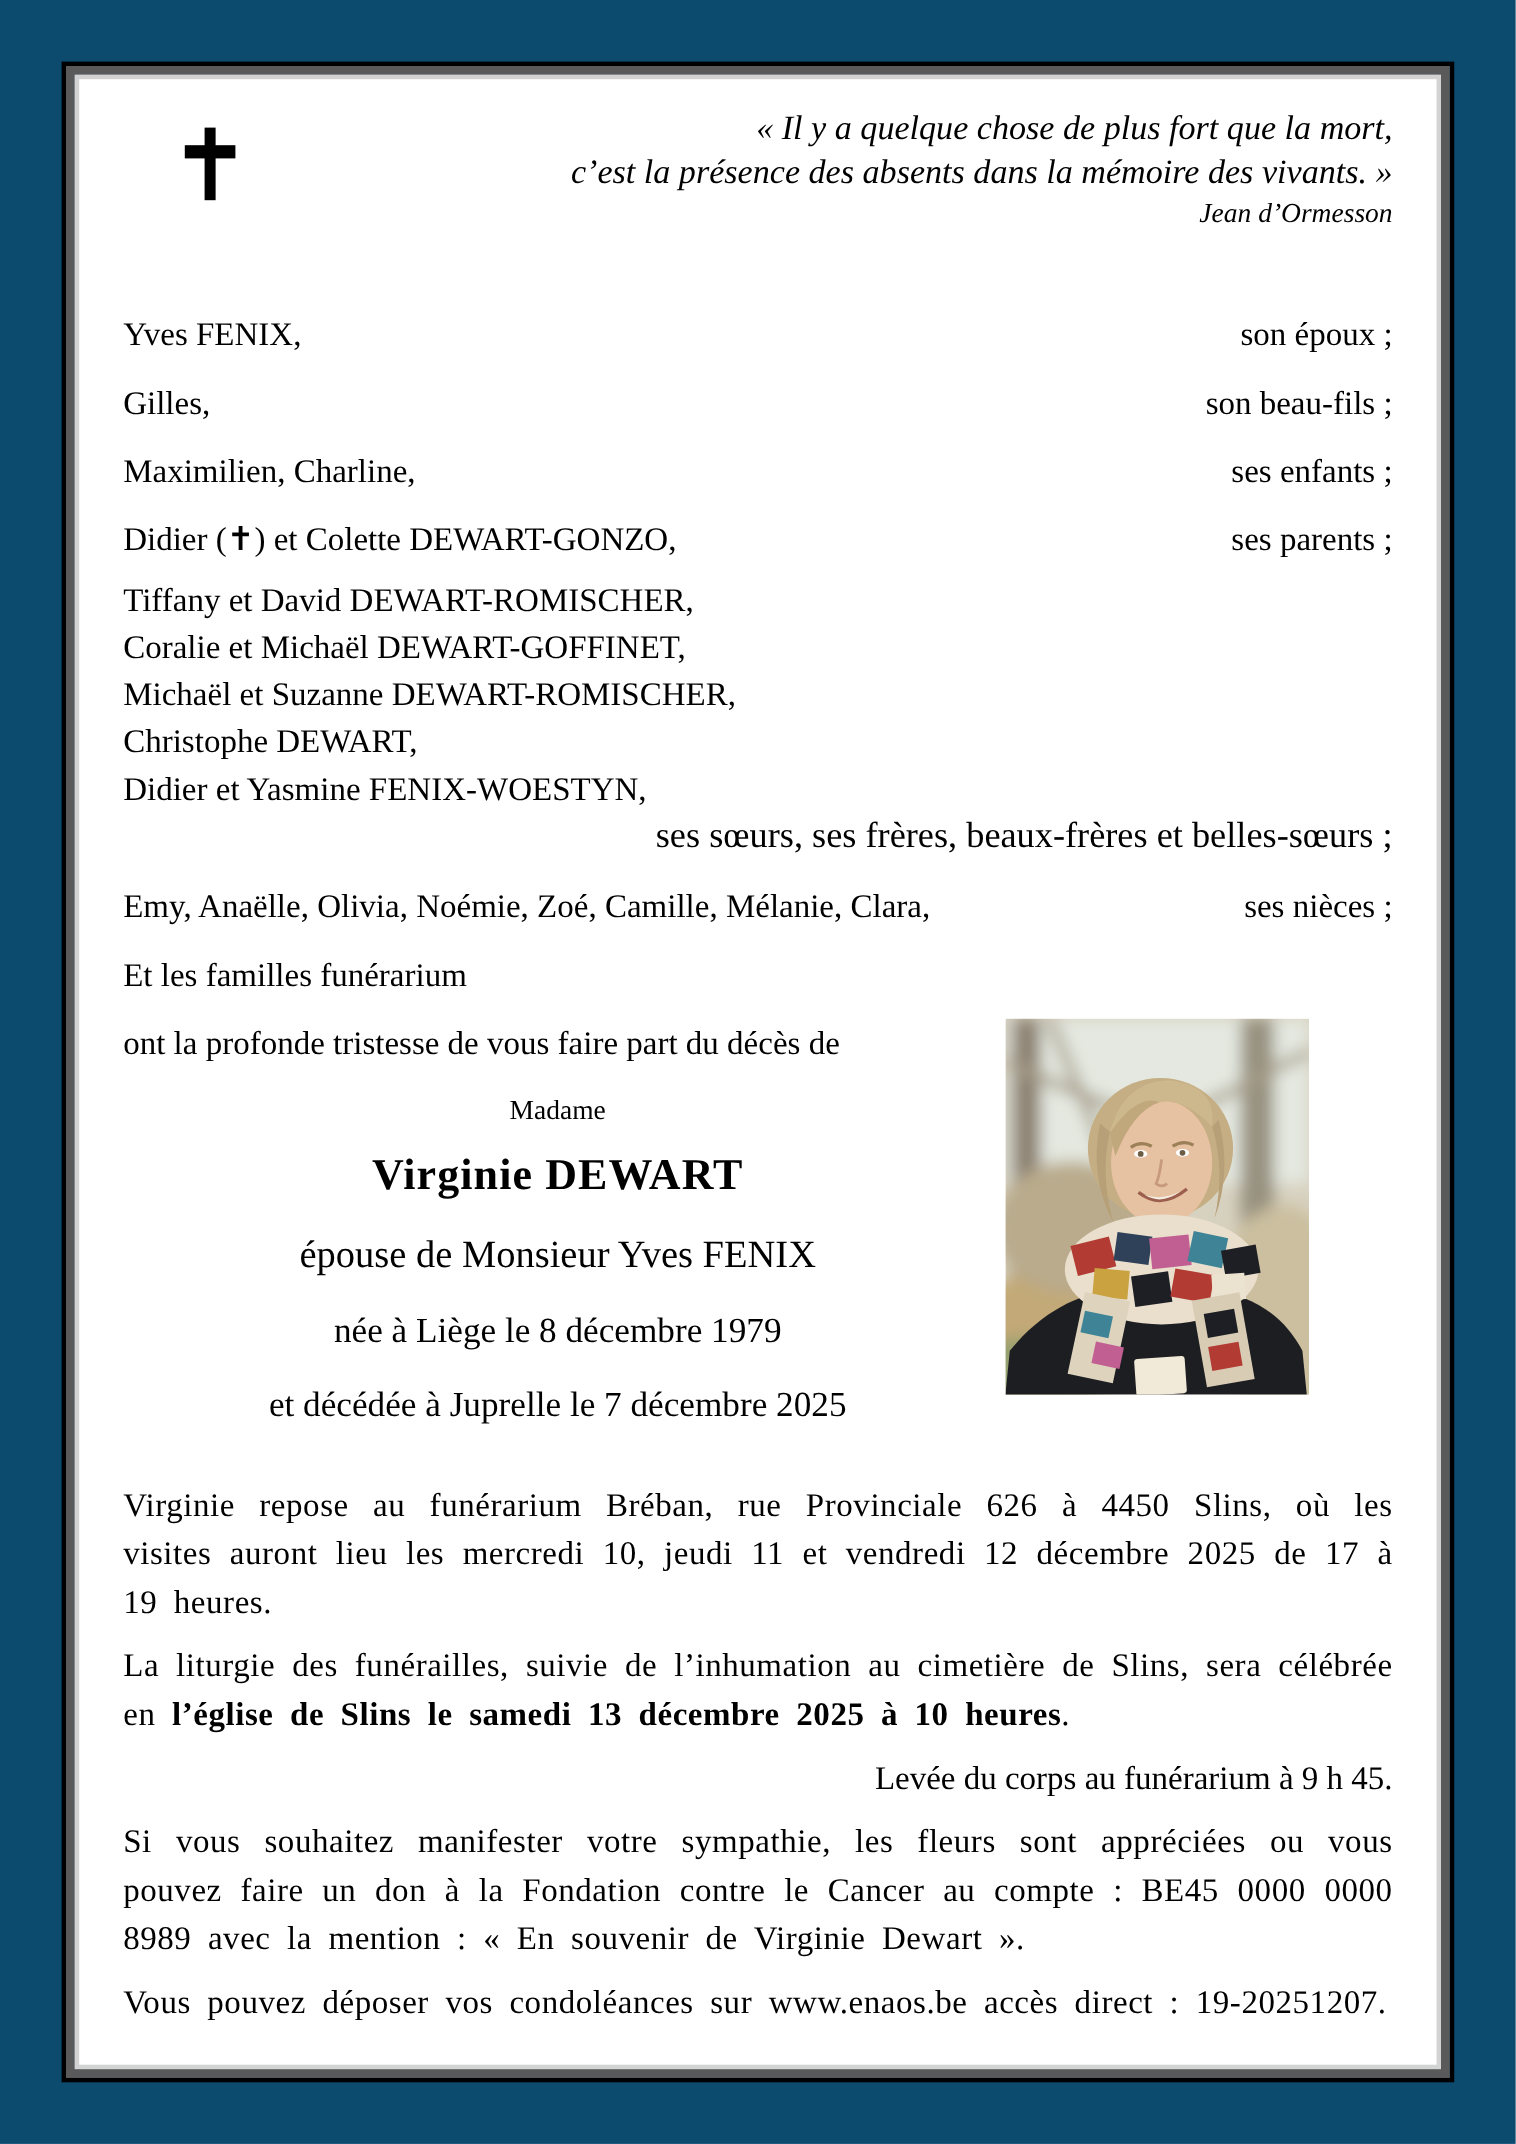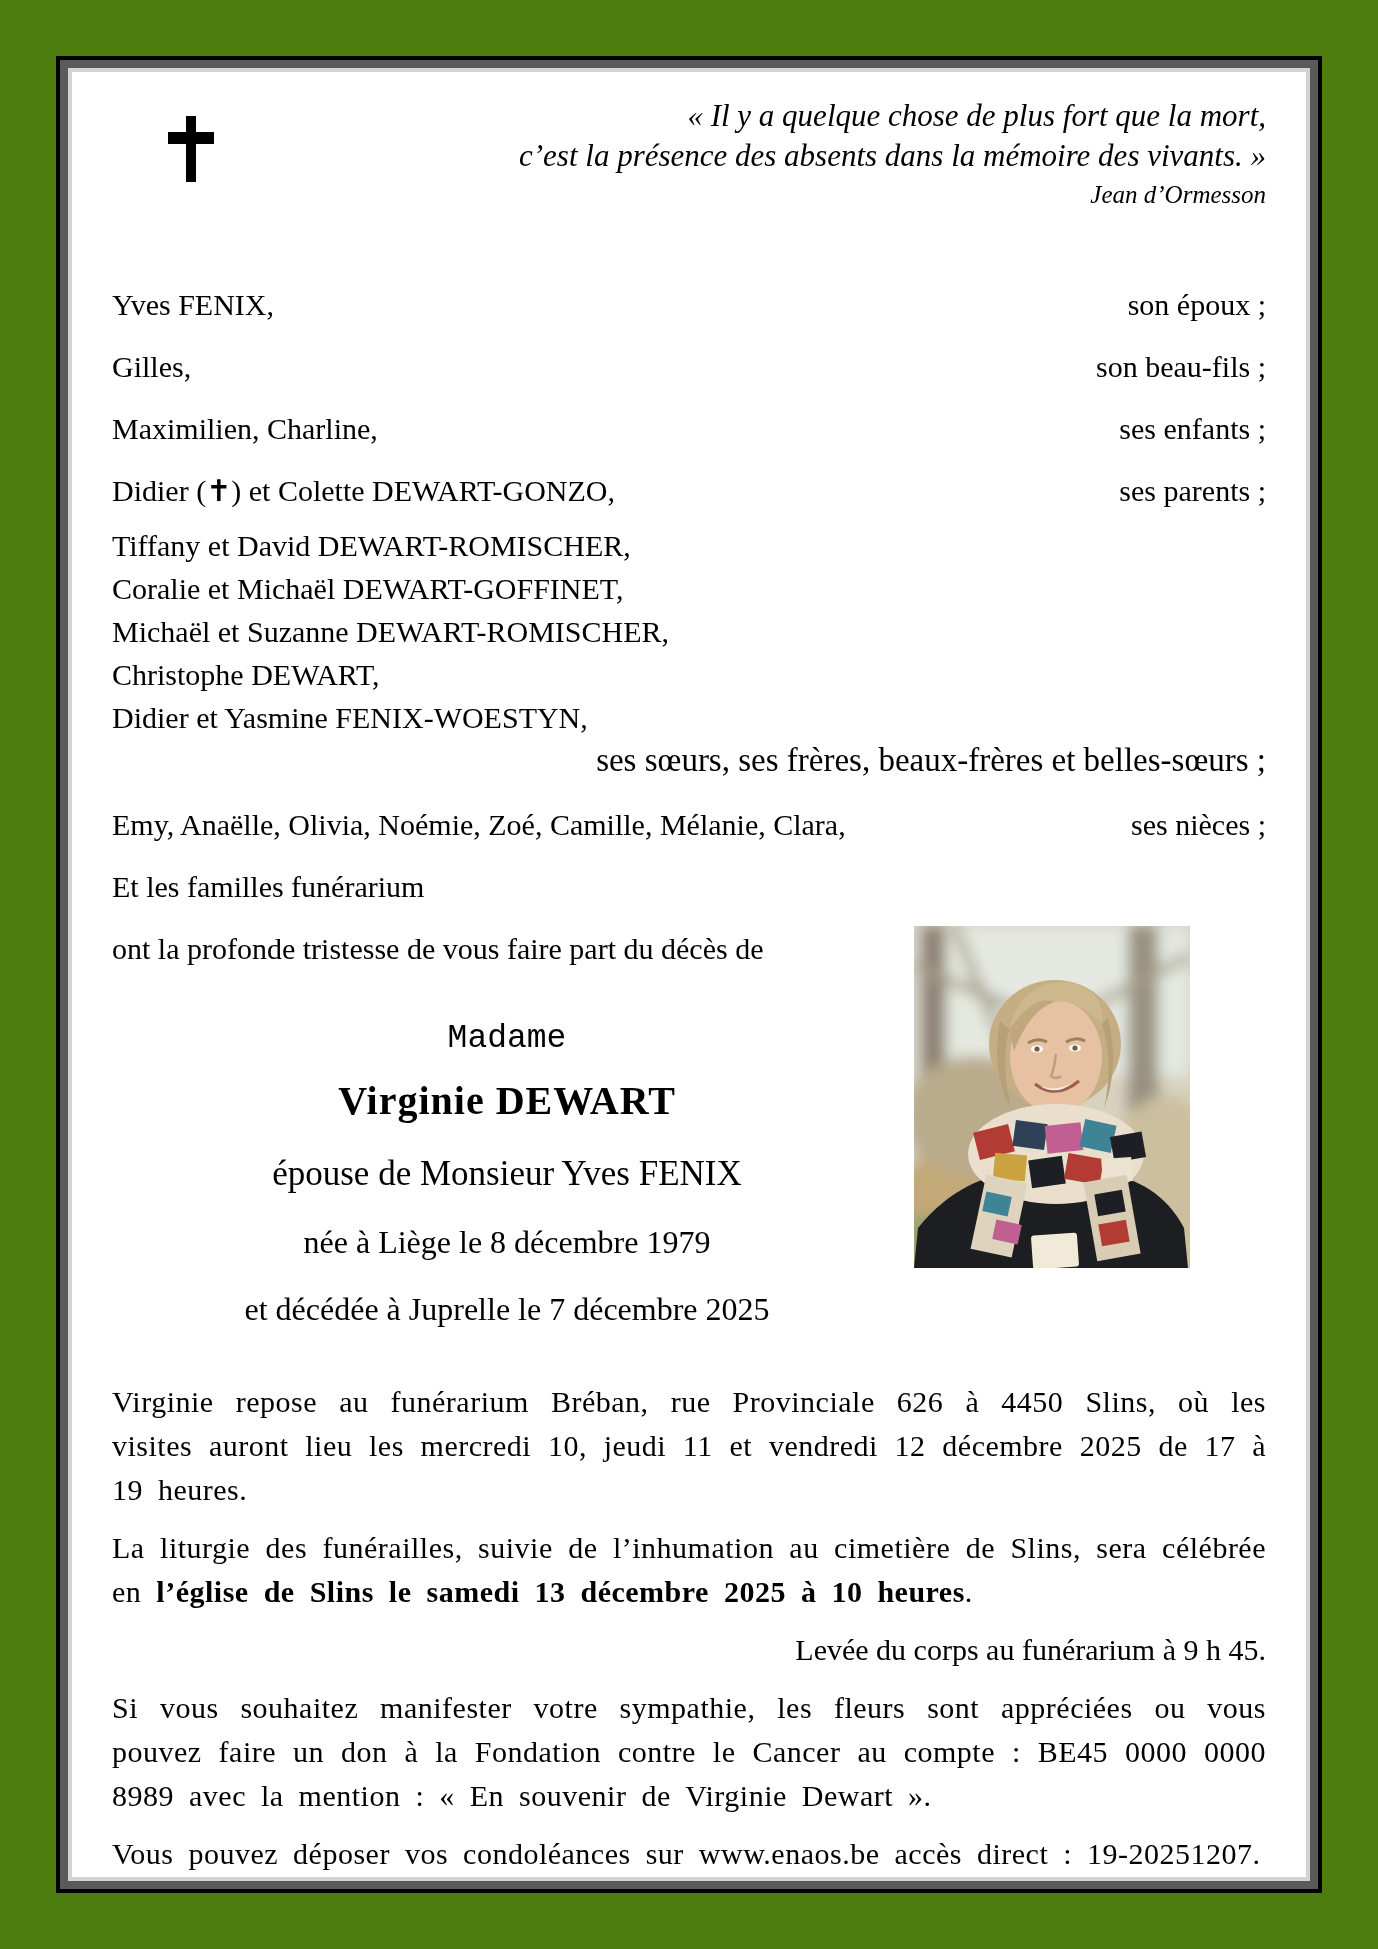--- a/index.html
+++ b/index.html
@@ -1,20 +1,20 @@
 <!DOCTYPE html>
 <html><head>
 <meta charset="utf-8">
 <style>
   html, body { margin: 0; padding: 0; background: #ffffff; }
   .page {
     position: relative;
     width: 1378px;
     height: 1949px;
-    background: #4d7c0f;
+    background: #0c4a6e;
     color: #000000;
     font-family: "Liberation Serif", "DejaVu Serif", "DejaVu Sans", serif;
   }
   
   .frame-outer {
     position: absolute; inset: 56px;
     border: 4px solid #000000;
     box-sizing: border-box;
   }
   .frame-mid {
@@ -64,21 +64,21 @@
 
   .nieces-row {
     display: flex; justify-content: space-between; align-items: center;
     font-size: 30px; line-height: 34px; margin-top: 26px;
   }
   .families-line { font-size: 30px; line-height: 34px; margin-top: 28px; }
   .announce-line { font-size: 30px; line-height: 34px; margin-top: 28px; }
 
   
   .deceased { margin-right: 364px; text-align: center; }
-  .d-title  { font-size: 33px; margin-top: 54px; font-family: Liberation Mono, monospace; }
+  .d-title  { font-size: 25px; margin-top: 30px; }
   .d-name   { font-size: 40px; font-weight: bold; margin-top: 20px; letter-spacing: 1px; }
   .d-spouse { font-size: 35px; margin-top: 30px; }
   .d-birth  { font-size: 32px; margin-top: 30px; }
   .d-death  { font-size: 32px; margin-top: 30px; }
 
   .photo {
     position: absolute; left: 842px; top: 854px;
     width: 276px; height: 342px; overflow: hidden;
   }
   .photo svg { display: block; }

